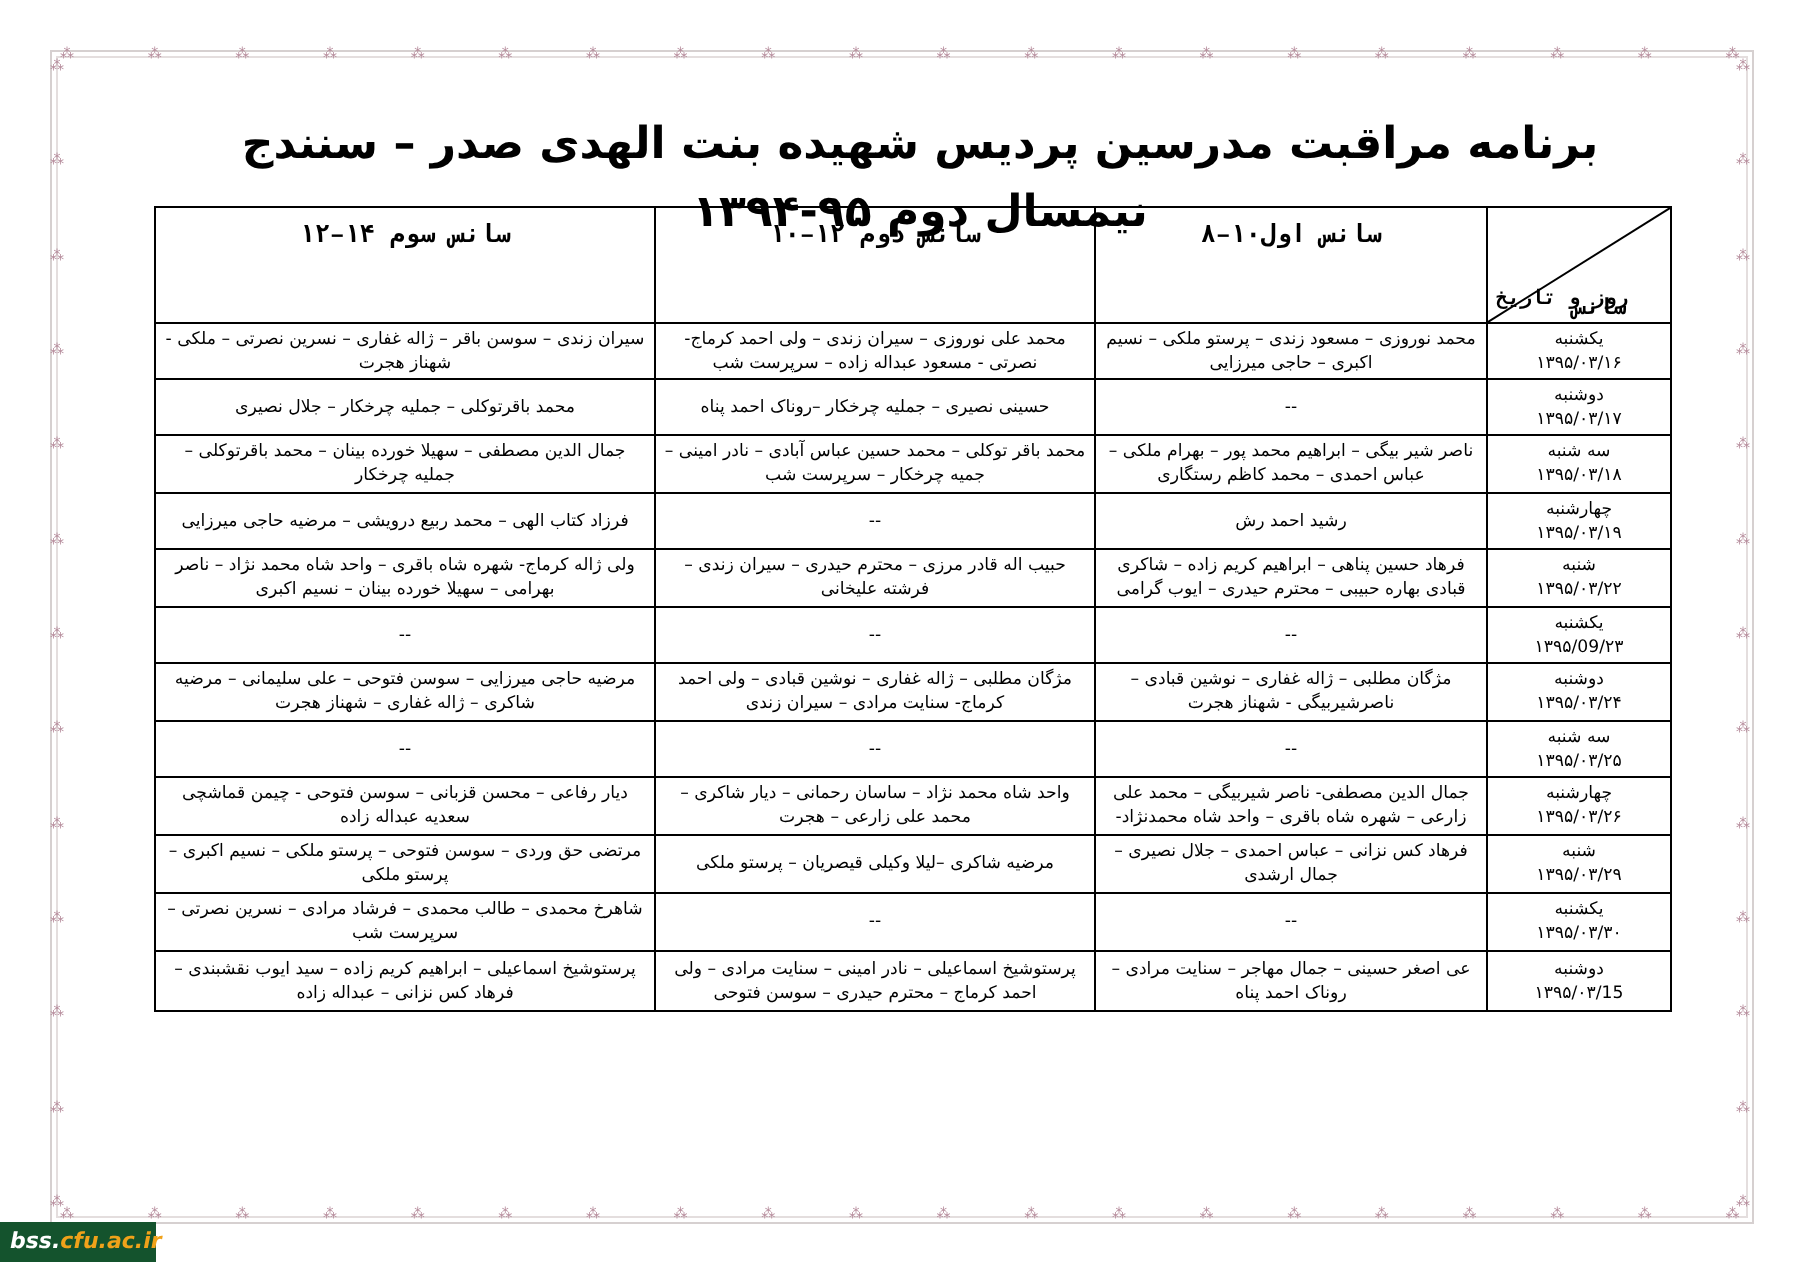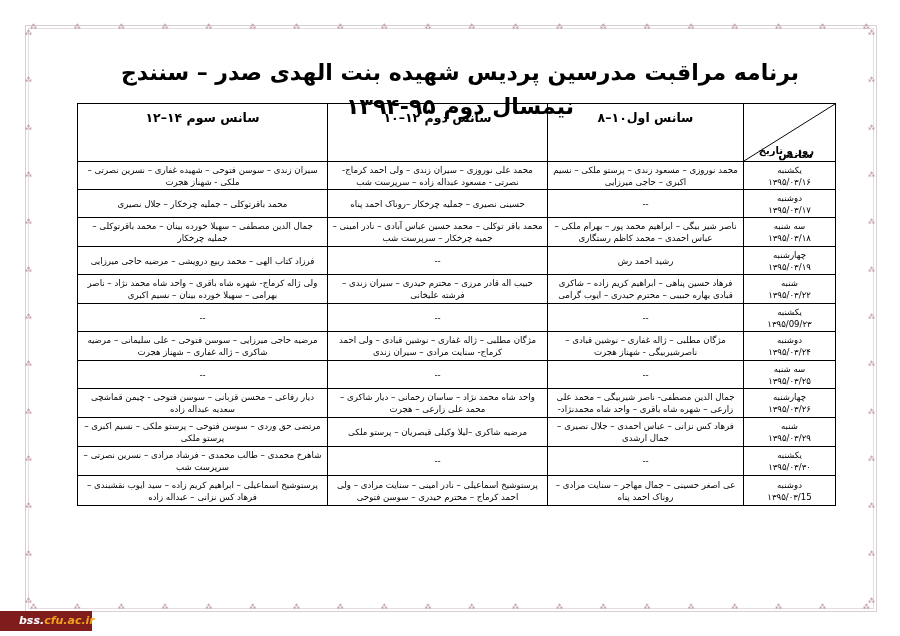--- a/index.html
+++ b/index.html
@@ -27,32 +27,32 @@
   }
   table.sched {
     position: absolute; left: 77px; top: 103px; width: 758px;
     border-collapse: collapse; direction: rtl; table-layout: fixed;
   }
   table.sched td, table.sched th {
     border: 1.5px solid #000; padding: 0 4px; text-align: center;
     font-size: 8.6px; line-height: 12px; vertical-align: middle;
     font-family: "DejaVu Sans", sans-serif; overflow: hidden;
   }
-  table.sched th { font-weight: bold; font-size: 12.5px; vertical-align: top; padding-top: 8px; }
+  table.sched th { font-weight: bold; font-size: 12.5px; vertical-align: top; padding-top: 8px; font-family: Liberation Mono, monospace; }
   .hdr-row { height: 58px; }
   .diag-cell { position: relative; padding: 0 !important; }
   .diag-cell svg { position: absolute; left: 0; top: 0; width: 100%; height: 100%; }
   .diag-top { position: absolute; right: 22px; top: 8px; font-size: 11px; font-weight: bold; margin-top: 37px; }
   .diag-bot { position: absolute; right: 21px; bottom: 4px; font-size: 10px; font-weight: bold; }
   .day-cell { font-size: 8.6px; line-height: 12px; }
   .day-name, .day-date { display: block; }
   .footer-badge {
     position: absolute; left: 0; top: 611px; width: 73px; height: 20px;
-    background: #7f1d1d; color: #fff; font-style: italic; font-weight: bold;
-    font-size: 11px; line-height: 20px; padding-left: 19px;
+    background: #14532d; color: #fff; font-style: italic; font-weight: bold;
+    font-size: 11px; line-height: 20px; padding-left: 5px;
     font-family: "DejaVu Sans", sans-serif;
   }
   .footer-badge .accent { color: #f0a21a; }
 </style>
 </head>
 <body>
 
 <div class="frame-outer"></div>
 <div class="frame-inner"></div>
 <div class="dots-h" style="top:24px;">
@@ -154,21 +154,21 @@
     </tr>
   </thead>
   <tbody id="tbody">
       <tr style="height: 28px;">
         <td class="day-cell">
           <span class="day-name">یکشنبه</span>
           <span class="day-date">۱۳۹۵/۰۳/۱۶</span>
         </td>
         <td>محمد نوروزی – مسعود زندی – پرستو ملکی – نسیم اکبری – حاجی میرزایی</td>
         <td>محمد علی نوروزی – سیران زندی – ولی احمد کرماج- نصرتی - مسعود عبداله زاده – سرپرست شب</td>
-        <td>سیران زندی – سوسن فتوحی – شهیده غفاری – نسرین نصرتی – ملکی - شهناز هجرت</td>
+        <td>سیران زندی – سوسن باقر – ژاله غفاری – نسرین نصرتی – ملکی - شهناز هجرت</td>
       </tr>
       <tr style="height: 28px;">
         <td class="day-cell">
           <span class="day-name">دوشنبه</span>
           <span class="day-date">۱۳۹۵/۰۳/۱۷</span>
         </td>
         <td>--</td>
         <td>حسینی نصیری – جملیه چرخکار –روناک احمد پناه</td>
         <td>محمد باقرتوکلی – جملیه چرخکار – جلال نصیری</td>
       </tr>

